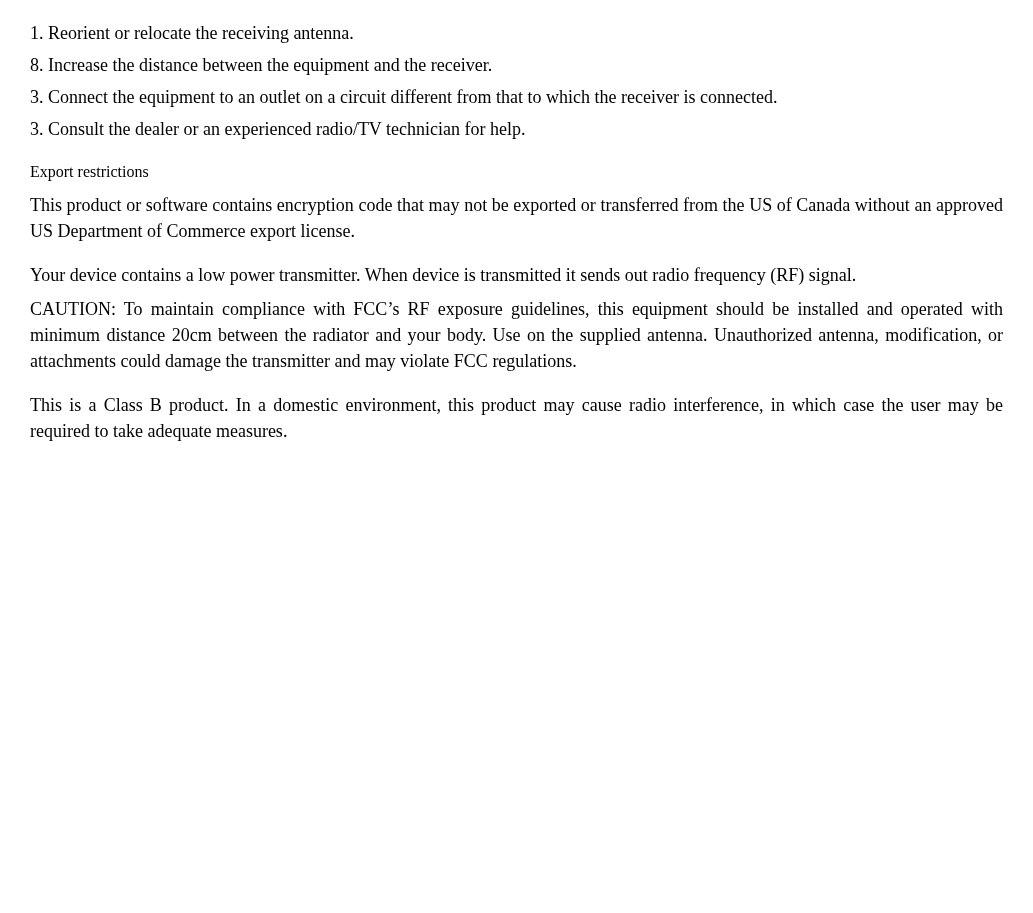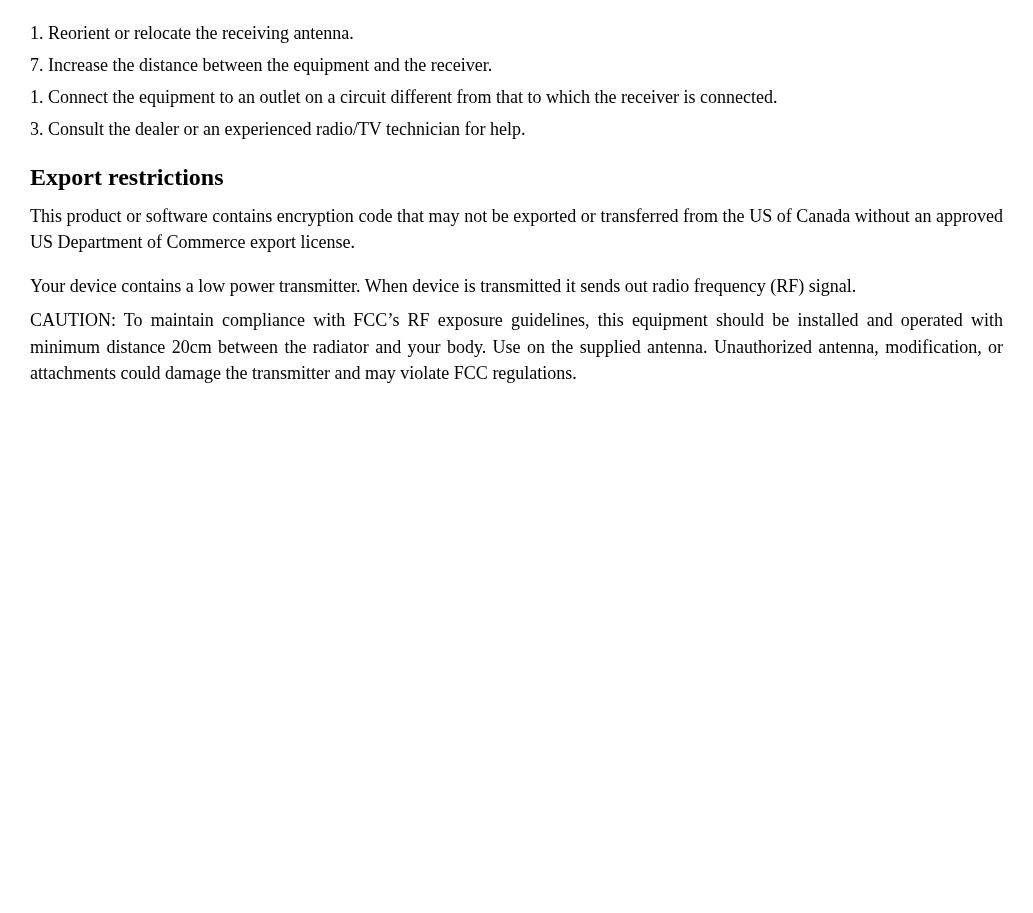--- a/index.html
+++ b/index.html
@@ -22,22 +22,22 @@
     .numbered-list {
       margin-bottom: 18px;
     }
 
     .numbered-item {
       margin-bottom: 6px;
       text-align: justify;
     }
 
     .section-heading {
-      font-size: 24px;
-      font-weight: bold;
+      font-size: 16px;
+      font-weight: normal;
       margin-bottom: 8px;
       margin-top: 4px;
     }
 
     .section-body {
       text-align: justify;
       margin-bottom: 16px;
     }
 
     .section-block {
@@ -45,34 +45,35 @@
     }
   </style>
 </head>
 <body>
 
 <div class="numbered-list">
   <div class="numbered-item">
     <span>1. Reorient or relocate the receiving antenna.</span>
   </div>
   <div class="numbered-item">
-    <span>7. Increase the distance between the equipment and the receiver.</span>
+    <span>8. Increase the distance between the equipment and the receiver.</span>
   </div>
   <div class="numbered-item">
-    <span>1. Connect the equipment to an outlet on a circuit different from that to which the receiver is connected.</span>
+    <span>3. Connect the equipment to an outlet on a circuit different from that to which the receiver is connected.</span>
   </div>
   <div class="numbered-item">
     <span>3. Consult the dealer or an experienced radio/TV technician for help.</span>
   </div>
 </div>
 
 <div class="section-block">
   <div class="section-heading">Export restrictions</div>
   <div class="section-body">This product or software contains encryption code that may not be exported or transferred from the US of Canada without an approved US Department of Commerce export license.</div>
 </div>
 
 <div class="section-block">
   <div class="section-body" style="margin-bottom: 8px;">Your device contains a low power transmitter. When device is transmitted it sends out radio frequency (RF) signal.</div>
   <div class="section-body">CAUTION: To maintain compliance with FCC’s RF exposure guidelines, this equipment should be installed and operated with minimum distance 20cm between the radiator and your body. Use on the supplied antenna. Unauthorized antenna, modification, or attachments could damage the transmitter and may violate FCC regulations.</div>
 </div>
 
 <div class="section-block">
+  <div class="section-body">This is a Class B product. In a domestic environment, this product may cause radio interference, in which case the user may be required to take adequate measures.</div>
 </div>
 
 </body></html>

